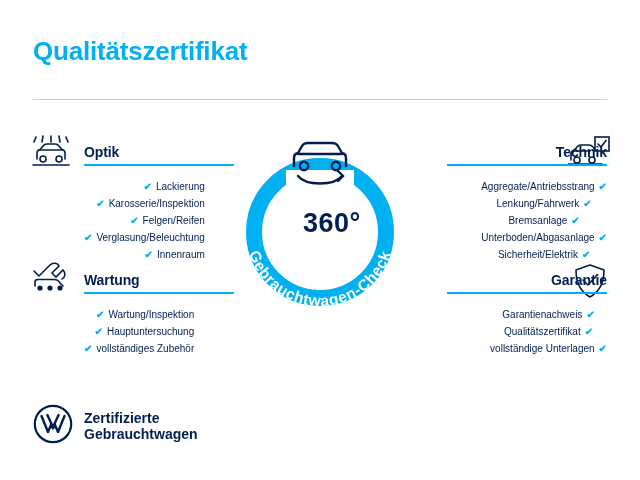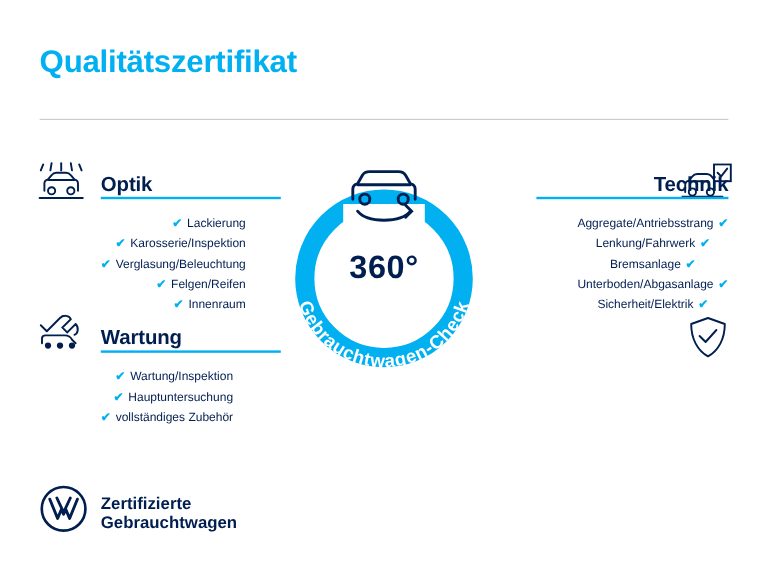--- a/index.html
+++ b/index.html
@@ -44,21 +44,21 @@
   .section {
     position: absolute;
   }
   .sec-head {
     position: relative;
     height: 26px;
   }
   .sec-title {
     position: absolute;
     top: 0;
-    font-size: 17px;
+    font-size: 14px;
     font-weight: bold;
     color: #001e50;
     letter-spacing: -0.1px;
   }
   .sec-left .sec-title { left: 0; }
   .sec-right .sec-title { right: 0; }
   .sec-rule {
     position: absolute;
     top: 20px;
     height: 2px;
@@ -96,21 +96,21 @@
   
   .badge {
     position: absolute;
     left: 226px;
     top: 120px;
     width: 188px;
     height: 200px;
   }
   .badge-text {
     position: absolute;
-    left: 0;
+    left: 12px;
     top: 88px;
     width: 188px;
     text-align: center;
     font-size: 27px;
     font-weight: bold;
     color: #001e50;
     letter-spacing: 0.5px;
   }
 
   
@@ -154,22 +154,22 @@
     </svg>
   </div>
   <div class="section sec-left" style="left:84px; top:144px; width:150px;">
     <div class="sec-head">
       <div class="sec-title">Optik</div>
       <div class="sec-rule" style="width:150px;"></div>
     </div>
     <div class="items">
       <div class="item"><span class="check">✔</span><span>Lackierung</span></div>
       <div class="item"><span class="check">✔</span><span>Karosserie/Inspektion</span></div>
+      <div class="item"><span class="check">✔</span><span>Felgen/Reifen</span></div>
       <div class="item"><span class="check">✔</span><span>Verglasung/Beleuchtung</span></div>
-      <div class="item"><span class="check">✔</span><span>Felgen/Reifen</span></div>
       <div class="item"><span class="check">✔</span><span>Innenraum</span></div>
     </div>
   </div>
 
   <div class="sec-icon" style="left:568px; top:136px;">
     <svg width="42" height="32" viewBox="0 0 42 32">
       <g fill="none" stroke="#001e50" stroke-width="1.6" stroke-linecap="round">
         <path d="M3 24 L3 18 C3 16 4 15 6 14.5 L9 11 C10 9.6 11 9 13 9 L21 9 C23 9 24 9.6 25 11 L27 13.6"></path>
         <line x1="6" y1="15" x2="22" y2="15"></line>
         <circle cx="9" cy="24" r="3"></circle>
@@ -217,20 +217,31 @@
     </div>
   </div>
 
   <div class="sec-icon" style="left:572px; top:263px;">
     <svg width="36" height="36" viewBox="0 0 36 36">
       <g fill="none" stroke="#001e50" stroke-width="1.6" stroke-linecap="round" stroke-linejoin="round">
         <path d="M18 2 L32 7 C32 19 27 29 18 34 C9 29 4 19 4 7 Z"></path>
         <polyline points="11,17 16,22 25,12"></polyline>
       </g>
     </svg>
+  </div>
+  <div class="section sec-right" style="right:33px; top:272px; width:160px;">
+    <div class="sec-head">
+      <div class="sec-title">Garantie</div>
+      <div class="sec-rule" style="width:160px;"></div>
+    </div>
+    <div class="items">
+      <div class="item"><span>Garantienachweis</span><span class="check">✔</span></div>
+      <div class="item"><span>Qualitätszertifikat</span><span class="check">✔</span></div>
+      <div class="item"><span>vollständige Unterlagen</span><span class="check">✔</span></div>
+    </div>
   </div>
 
   <div class="badge">
     <svg width="188" height="200" viewBox="0 0 188 200">
       <defs>
         <path id="ringpath" d="M 20 112 A 74 74 0 1 0 168 112" fill="none"></path>
       </defs>
 
       <circle cx="94" cy="112" r="66" fill="none" stroke="#00b0f0" stroke-width="16"></circle>
 

